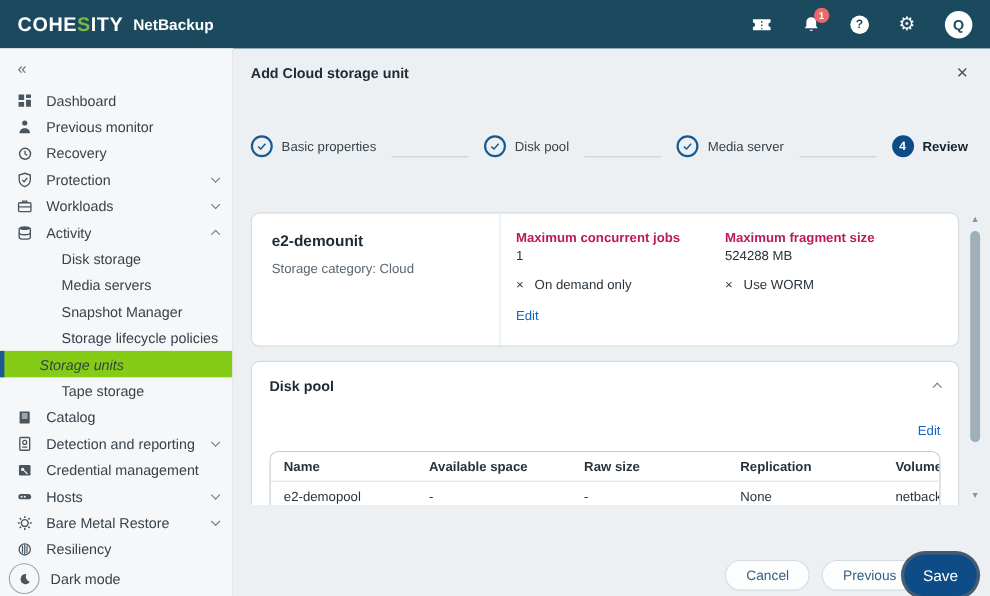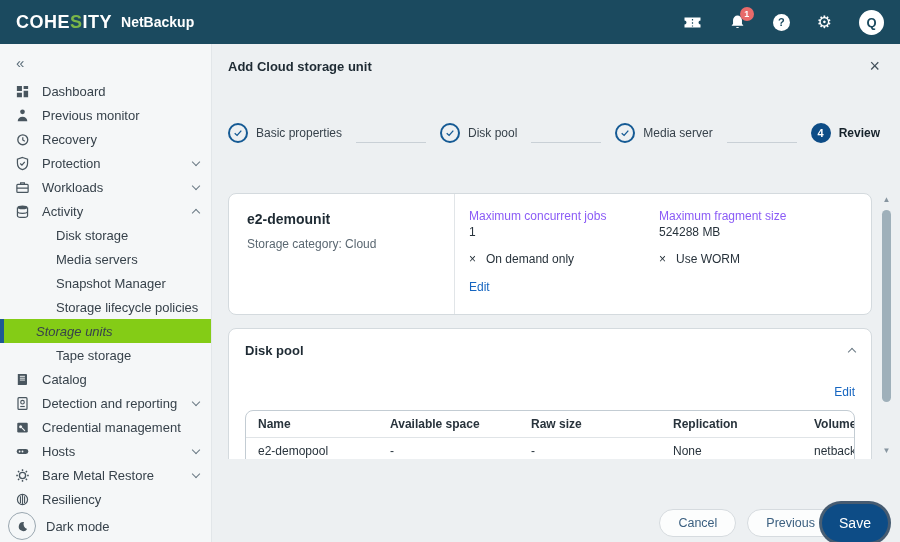--- a/index.html
+++ b/index.html
@@ -52,21 +52,21 @@
   .connector { flex:1; height:1px; background:#c9d0d6; margin:0 14px; }
   
   .body-area { flex:1; position:relative; padding:6px 28px 0 16px; overflow:hidden; }
   .card { background:#fff; border:1px solid #d4dade; border-radius:8px; }
   .card1 { display:flex; height:122px; margin-bottom:13px; }
   .card1-left { width:226px; padding:17px 0 0 18px; border-right:1px solid #e1e5e8; }
   .unit-name { font-size:14px; font-weight:700; color:#1e2a33; margin-bottom:10px; }
   .unit-cat { font-size:12px; color:#5a6771; }
   .card1-right { flex:1; padding:15px 0 0 14px; }
   .grid2 { display:grid; grid-template-columns:190px 1fr; }
-  .field-label { font-size:12px; font-weight:400; color:#8b5cf6; }
+  .field-label { font-size:12px; font-weight:700; color:#be185d; }
   .field-value { font-size:12px; color:#28333c; margin-top:2px; }
   .flags { margin-top:13px; }
   .flag { font-size:12px; color:#28333c; display:flex; align-items:center; }
   .flag .xmark { font-size:12px; margin-right:10px; color:#28333c; }
   .edit-link { color:#1565c0; font-size:12px; cursor:pointer; display:inline-block; margin-top:14px; }
   
   .card2 { height:214px; padding:14px 16px 0 16px; }
   .card2-head { display:flex; align-items:center; }
   .card2-title { font-size:13px; font-weight:700; color:#1e2a33; }
   .sec-chev { margin-left:auto; }

